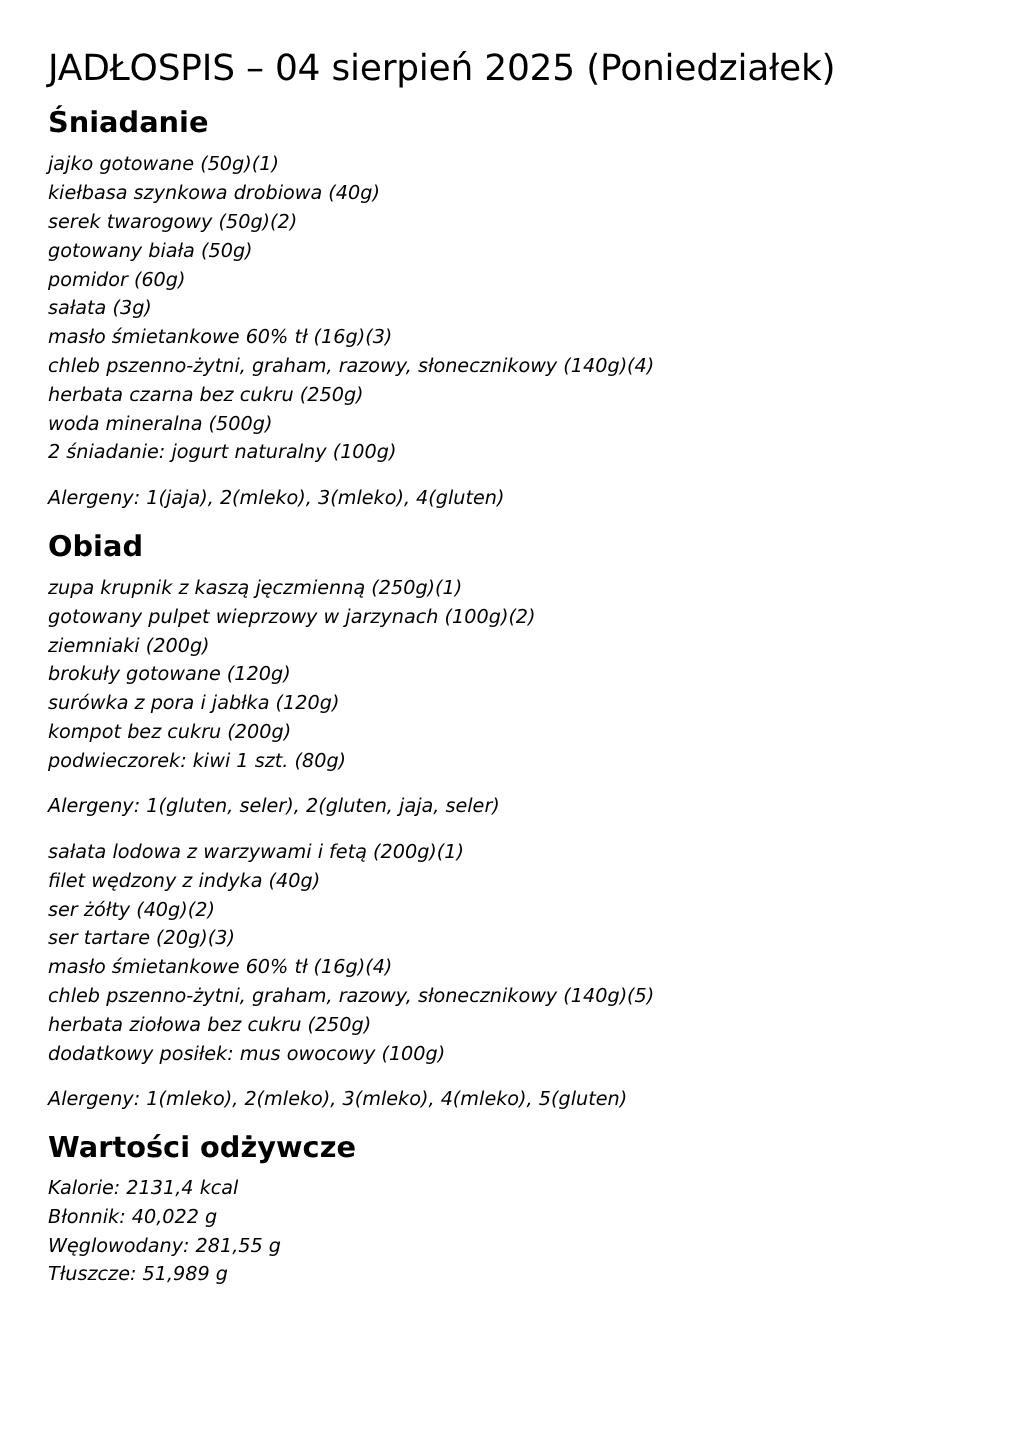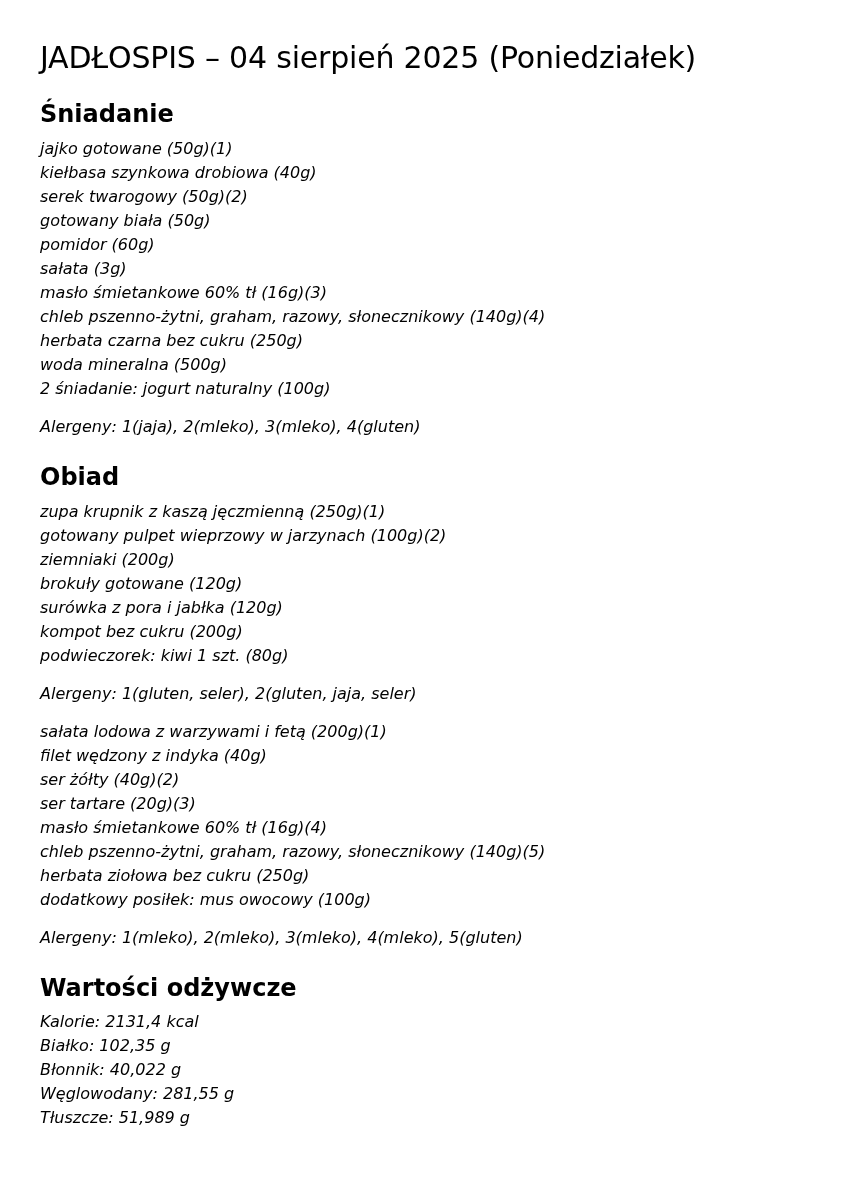--- a/index.html
+++ b/index.html
@@ -20,21 +20,21 @@
     font-size: 30px;
     line-height: 1.2;
     font-weight: normal;
     margin: 16px 0 4px 0;
     letter-spacing: -0.2px;
   }
   h2.section-heading {
     font-size: 24px;
     line-height: 1.2;
     font-weight: bold;
-    margin: 24px 0 8px 0;
+    margin: 12px 0 8px 0;
   }
   .para {
     margin: 0 0 14px 0;
     font-style: italic;
   }
   .line {
     display: block;
     font-size: 16px;
     line-height: 24px;
     white-space: pre-wrap;
@@ -94,18 +94,17 @@
   </div>
   <div class="para">
     <span class="line">Alergeny: 1(mleko), 2(mleko), 3(mleko), 4(mleko), 5(gluten)</span>
   </div>
 </section>
 
 <section>
   <h2 class="section-heading">Wartości odżywcze</h2>
   <div class="para">
     <span class="line">Kalorie: 2131,4 kcal</span>
-    <span class="line">Białko: 102,35 g</span>
     <span class="line">Błonnik: 40,022 g</span>
     <span class="line">Węglowodany: 281,55 g</span>
     <span class="line">Tłuszcze: 51,989 g</span>
   </div>
 </section>
 
 </body></html>

